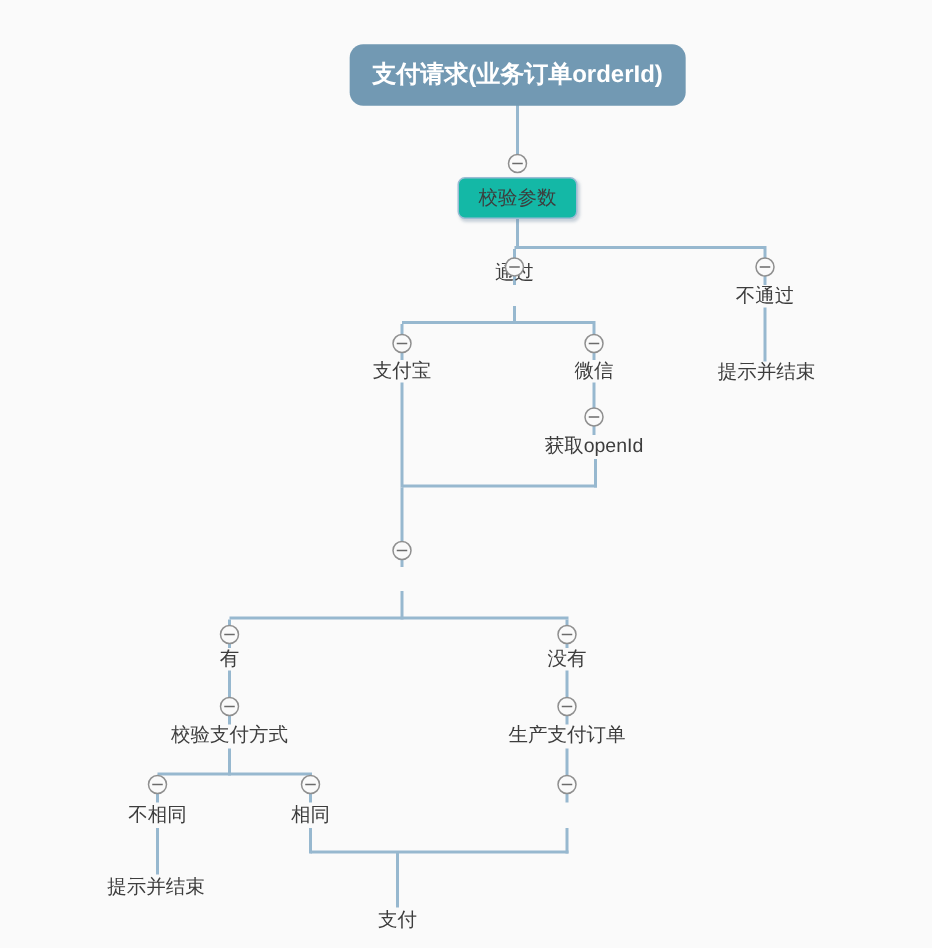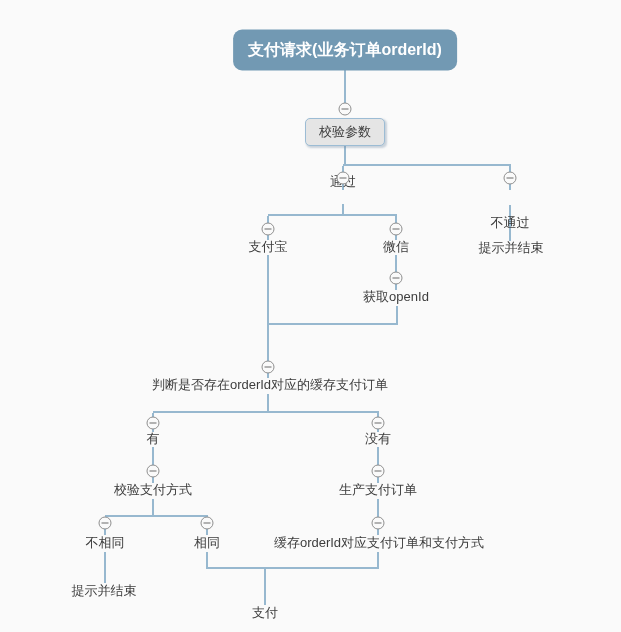--- a/index.html
+++ b/index.html
@@ -20,21 +20,21 @@
   .collapse .minus { width:7px; height:1px; background:#6b6b6b; }
   .node {
     position:absolute; transform:translate(-50%,-50%);
     white-space:nowrap; color:#3d3d3d; font-size:13px; z-index:2;
   }
   .node.root {
     background:#7299b3; color:#ffffff; font-size:16px; font-weight:bold;
     padding:10px 15px; border-radius:9px; z-index:4;
   }
   .node.box {
-    background:#e5e5e5; border:1px solid #9cbcd4; border-radius:5px;
+    background:#14b8a6; border:1px solid #9cbcd4; border-radius:5px;
     padding:4px 13px; z-index:4;
     box-shadow:1.5px 1.5px 2px rgba(110,135,160,0.35);
   }
 </style>
 </head>
 <body>
 
 <div class="canvas">
 
   <div class="ln v" style="left:344.25px; top:70px;  height:33px;"></div>
@@ -108,29 +108,27 @@
   <div class="collapse" style="left:207px; top:523px;">
       <div class="minus"></div>
     </div>
   <div class="collapse" style="left:378px; top:523px;">
       <div class="minus"></div>
     </div>
 
   <div class="node root" style="left:345px; top:50px;">支付请求(业务订单orderId)</div>
   <div class="node box" style="left:345px; top:132px;">校验参数</div>
   <div class="node" style="left:343px; top:182px;">通过</div>
-  <div class="node" style="left:510px; top:197px;margin-top:26px;">不通过</div>
+  <div class="node" style="left:510px; top:197px;">不通过</div>
   <div class="node" style="left:511px; top:248px;">提示并结束</div>
   <div class="node" style="left:268px; top:247px;">支付宝</div>
   <div class="node" style="left:396px; top:247px;font-family:Liberation Mono, monospace;">微信</div>
   <div class="node" style="left:396px; top:297px;">获取openId</div>
-  <div class="node" style="left:270px; top:385px;">判断是否存在orderId对应的缓存支付订单</div>
   <div class="node" style="left:153px; top:439px;">有</div>
   <div class="node" style="left:378px; top:439px;">没有</div>
   <div class="node" style="left:153px; top:490px;">校验支付方式</div>
   <div class="node" style="left:378px; top:490px;">生产支付订单</div>
   <div class="node" style="left:105px; top:543px;">不相同</div>
   <div class="node" style="left:207px; top:543px;">相同</div>
-  <div class="node" style="left:379px; top:543px;">缓存orderId对应支付订单和支付方式</div>
   <div class="node" style="left:104px; top:591px;">提示并结束</div>
   <div class="node" style="left:265px; top:613px;">支付</div>
 
 </div>
 
 </body></html>

